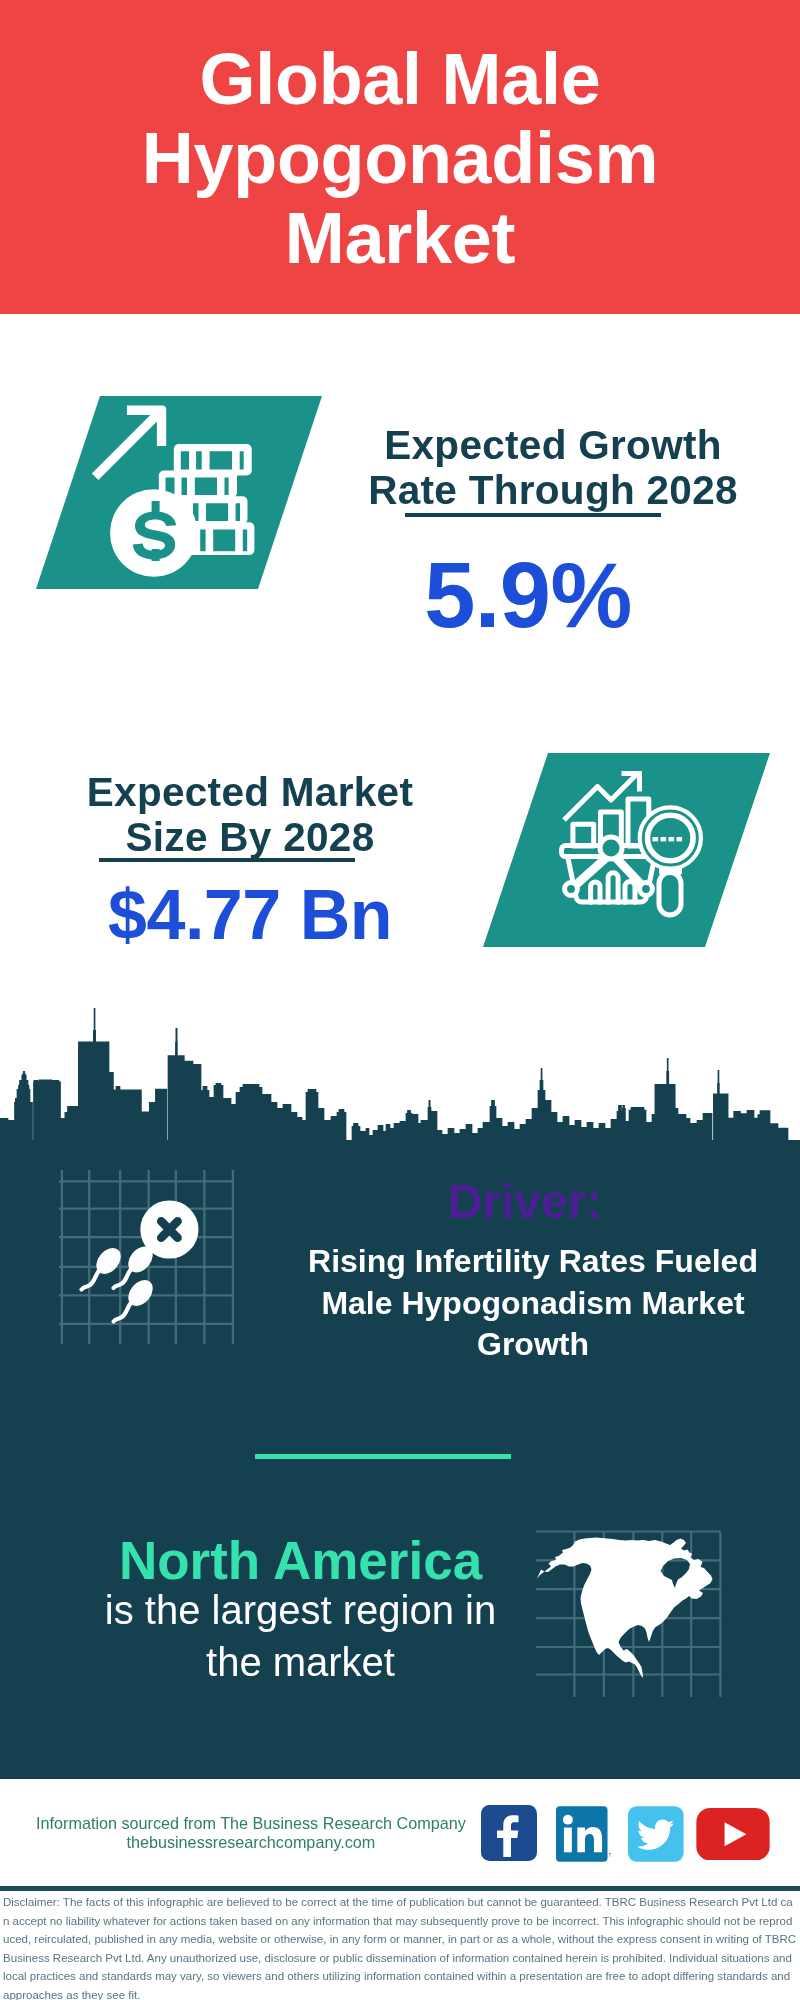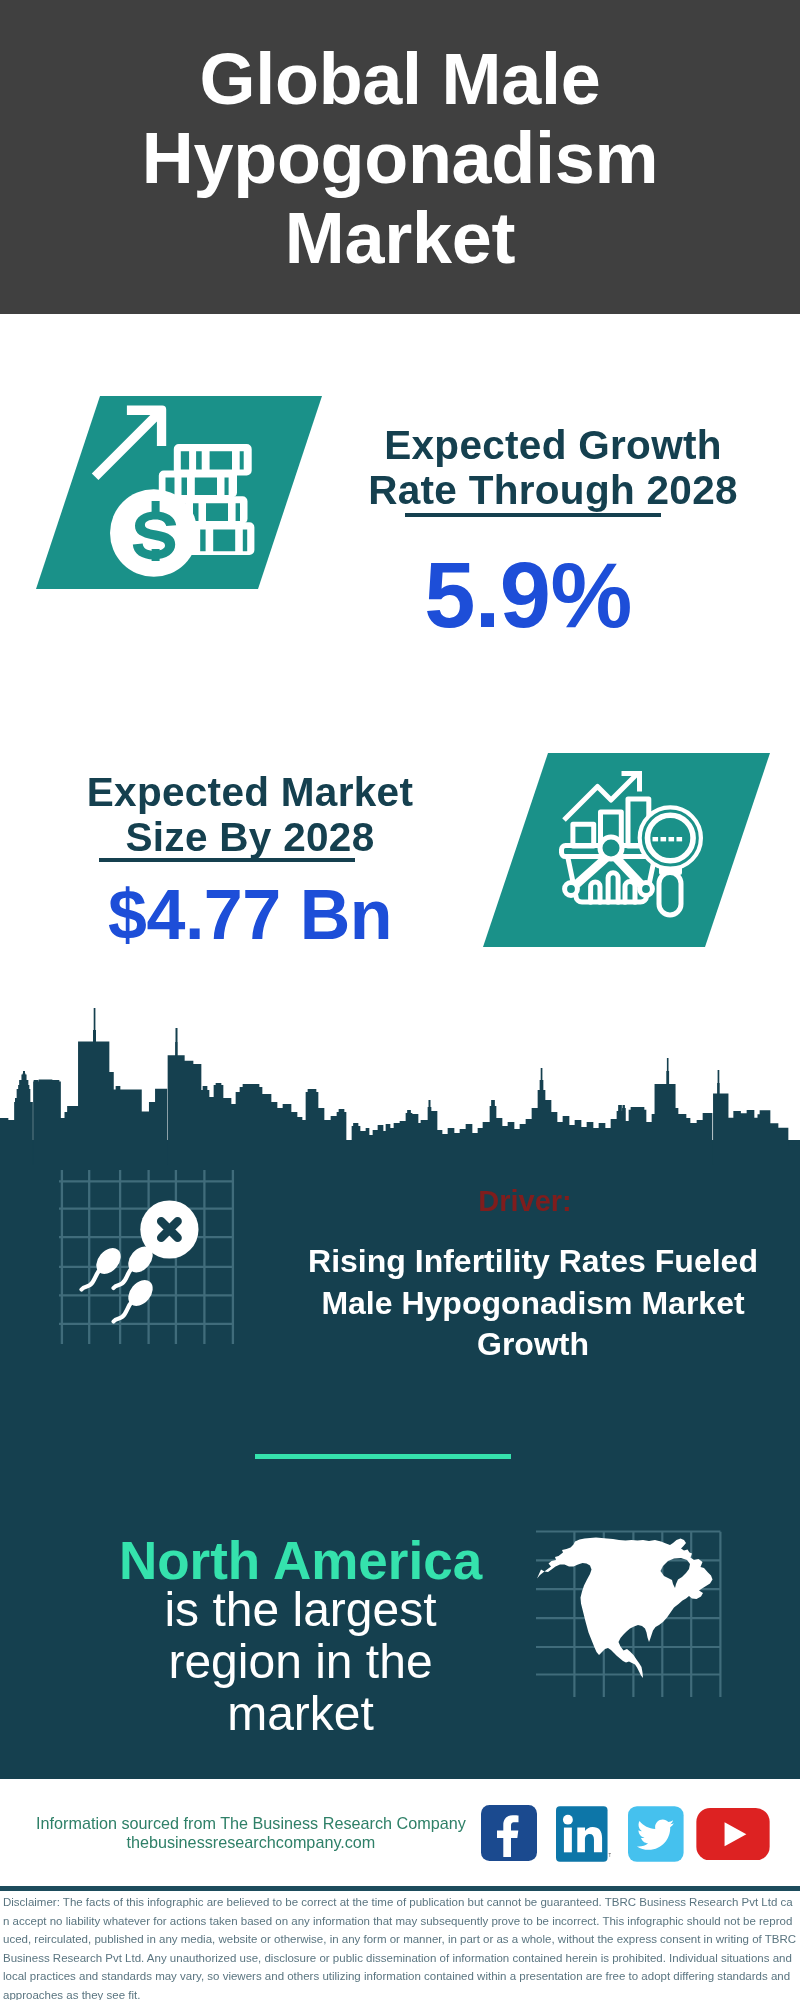--- a/index.html
+++ b/index.html
@@ -7,21 +7,21 @@
   body {
     font-family:"Liberation Sans", sans-serif;
     background:#ffffff;
     -webkit-font-smoothing:antialiased;
   }
   .page { width:800px; height:2000px; position:relative; overflow:hidden; background:#ffffff; }
 
   
   .header {
     position:absolute; left:0; top:0; width:800px; height:314px;
-    background:#404040;
+    background:#ef4444;
     display:flex; align-items:center; justify-content:center;
   }
   .header-title {
     color:#ffffff; font-size:72px; font-weight:bold; line-height:79.5px;
     text-align:center; letter-spacing:-0.3px; width:580px;
     margin-top:4px;
   }
 
   
   .tile { position:absolute; background:#1a9189; }
@@ -60,31 +60,31 @@
   
   .dark {
     position:absolute; left:0; top:1140px; width:800px; height:639px;
     background:#15404f;
   }
   .skyline { position:absolute; left:0; top:1005px; width:800px; height:160px; display:block; }
 
   .driver-icon { position:absolute; left:57px; top:1168px; width:178px; height:178px; }
   .driver-text { position:absolute; left:305px; top:0; width:440px; text-align:center; }
   .driver-label { position:absolute; left:-40px; top:1180px; width:calc(100% + 80px);
-                  color:#7f1d1d; font-size:29px; font-weight:bold; line-height:43px; }
+                  color:#4c1d95; font-size:48px; font-weight:bold; line-height:43px; }
   .driver-body { position:absolute; left:-10px; top:1241px; width:calc(100% + 20px);
                  color:#ffffff; font-size:32px; font-weight:bold; line-height:41.5px;margin-left:8px; }
 
   .mid-rule { position:absolute; left:255px; top:1454px; width:256px; height:5px; background:#35e2ad; }
 
   .region-text { position:absolute; left:100px; top:0; width:401px; text-align:center; }
   .region-name { position:absolute; left:-40px; top:1539px; width:calc(100% + 80px);
                  color:#35e2ad; font-size:53px; font-weight:bold; line-height:44px; }
   .region-desc { position:absolute; left:-6px; top:1584px; width:calc(100% + 12px);
-                 color:#ffffff; font-size:48px; font-weight:normal; line-height:52px; }
+                 color:#ffffff; font-size:40px; font-weight:normal; line-height:52px; }
   .region-map { position:absolute; left:536px; top:1508px; width:210px; height:195px; }
 
   
   .footer { position:absolute; left:0; top:1779px; width:800px; height:221px; background:#ffffff; }
   .footer-src { position:absolute; left:36px; top:1814px; color:#2f8068;
                 font-size:16.2px; line-height:19.4px; white-space:nowrap;text-align:center; }
   .soc { position:absolute; display:block; }
   .soc-fb { left:480.7px; top:1805px; width:56px; height:56px; }
   .soc-li { left:555.6px; top:1806px; width:55.5px; height:56px; }
   .soc-tw { left:628px; top:1806px; width:55.6px; height:56px; }

